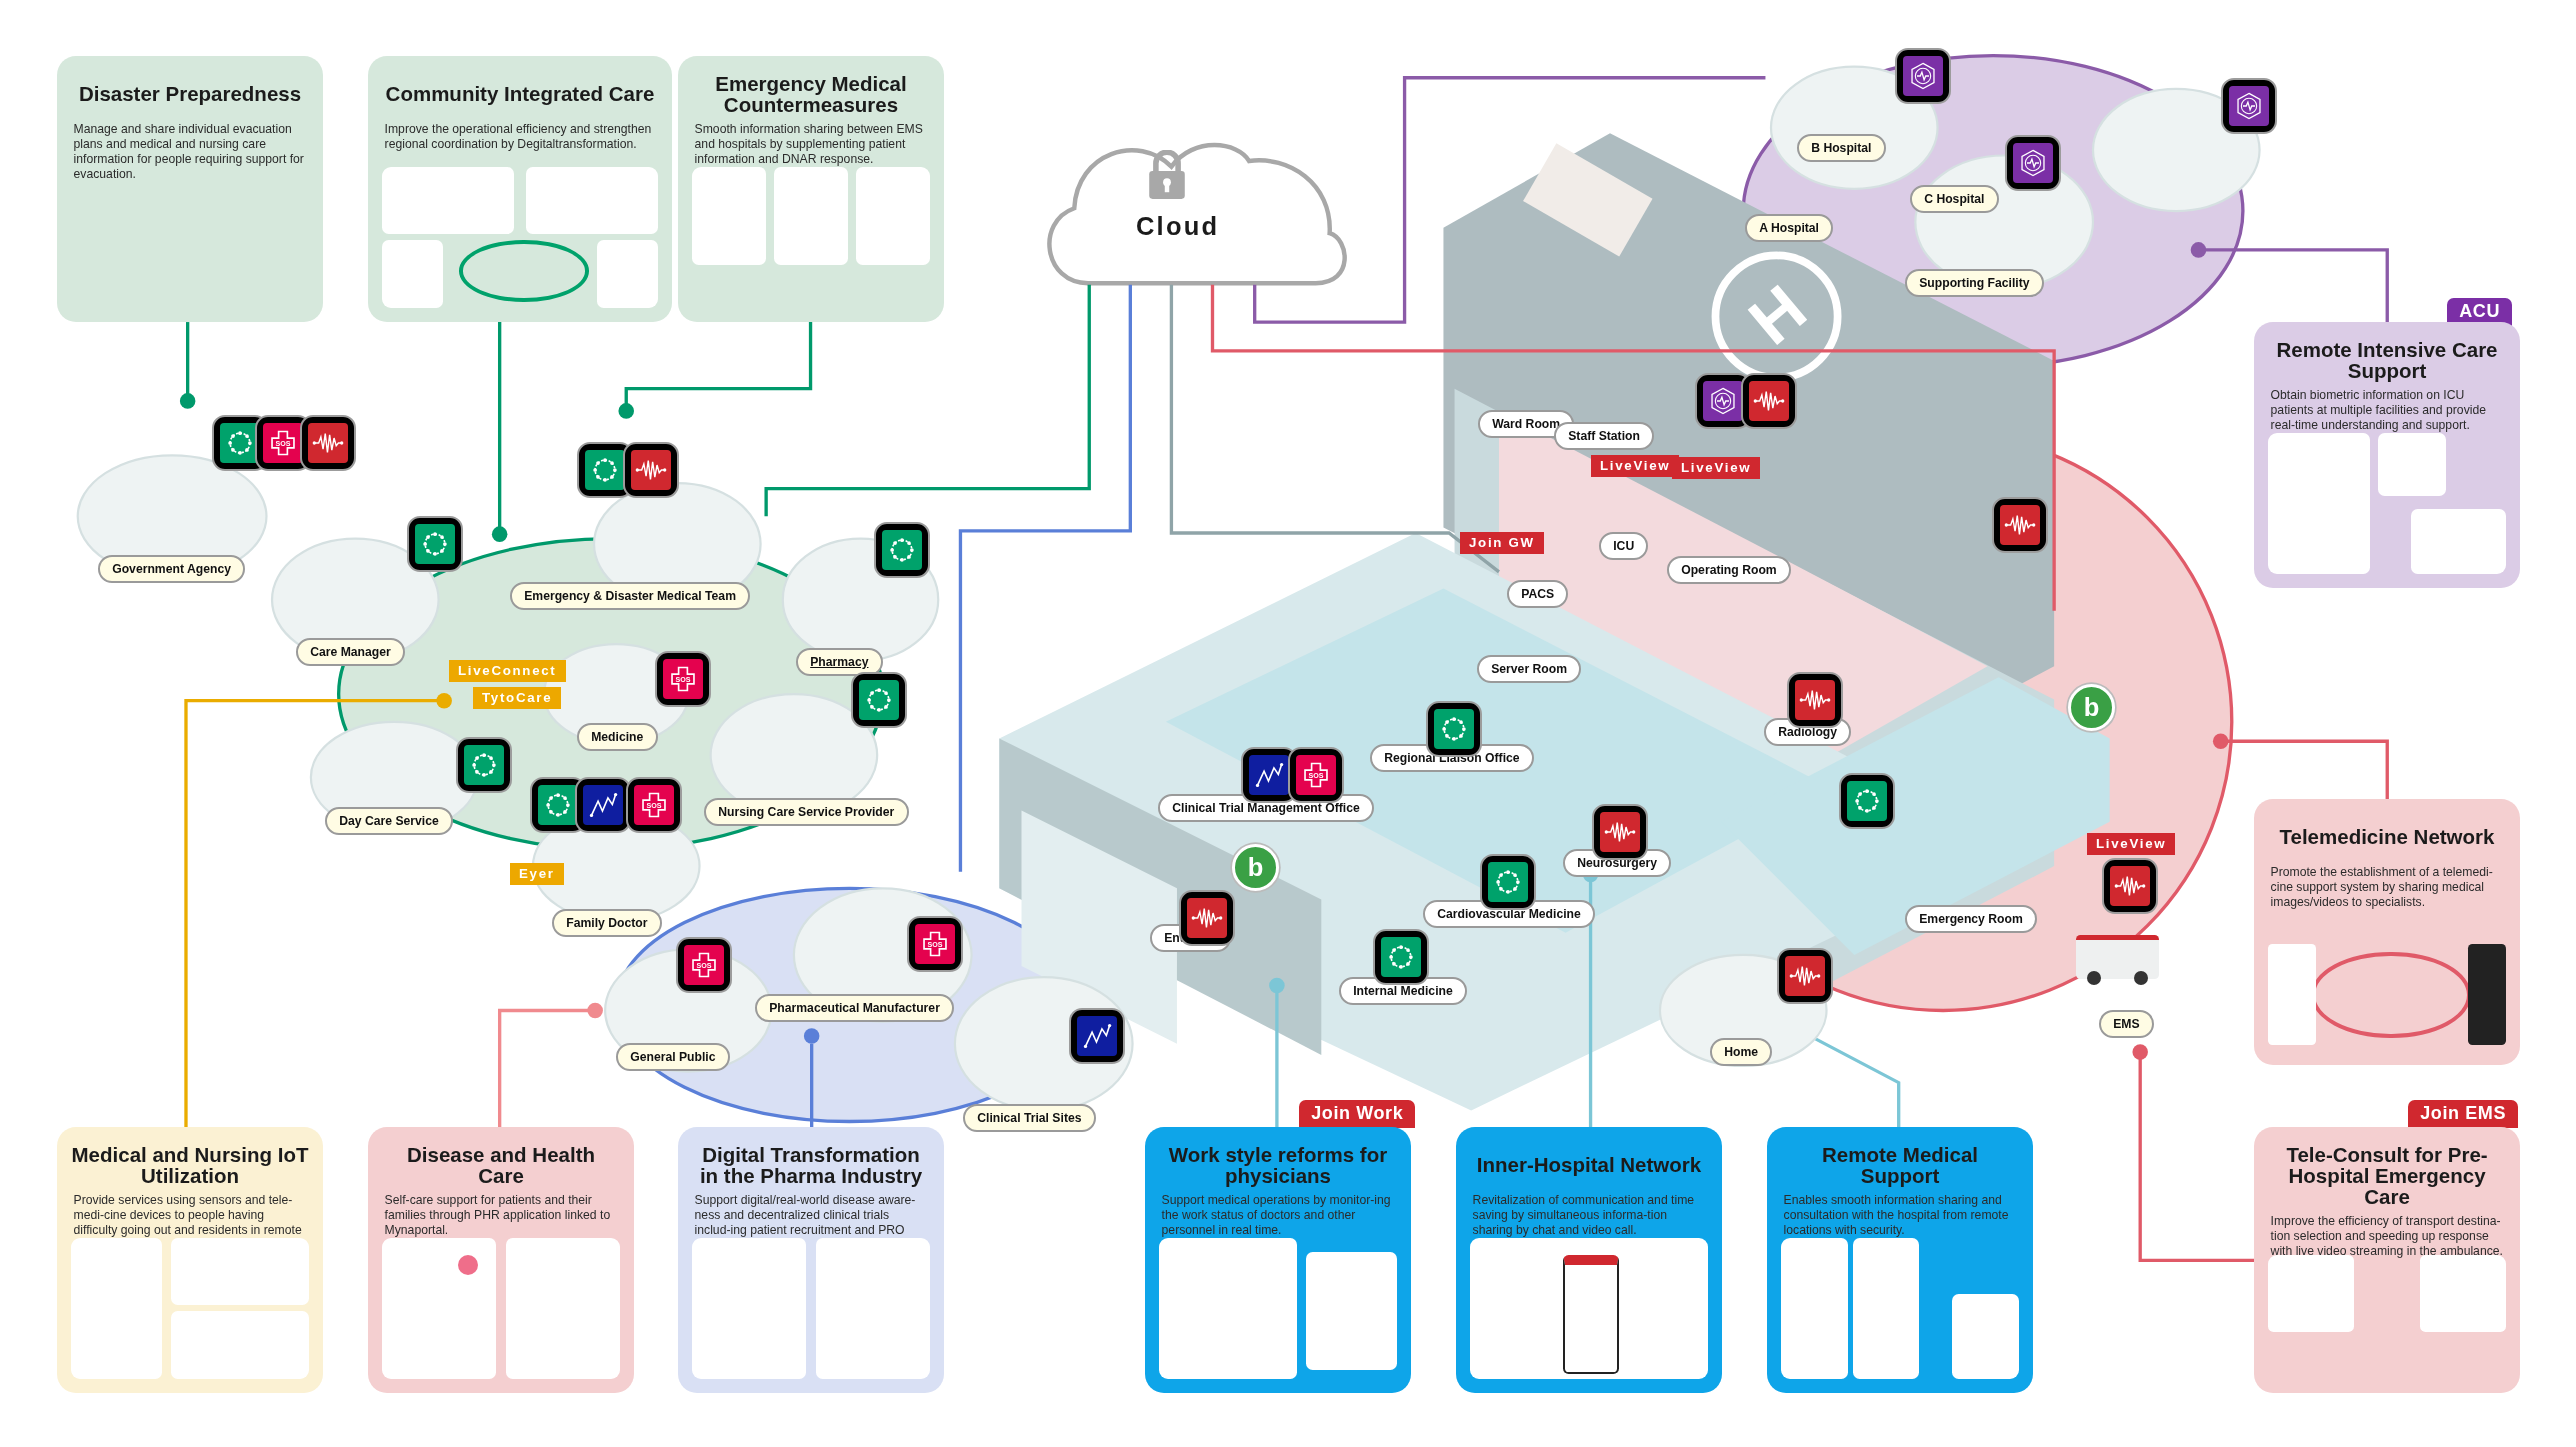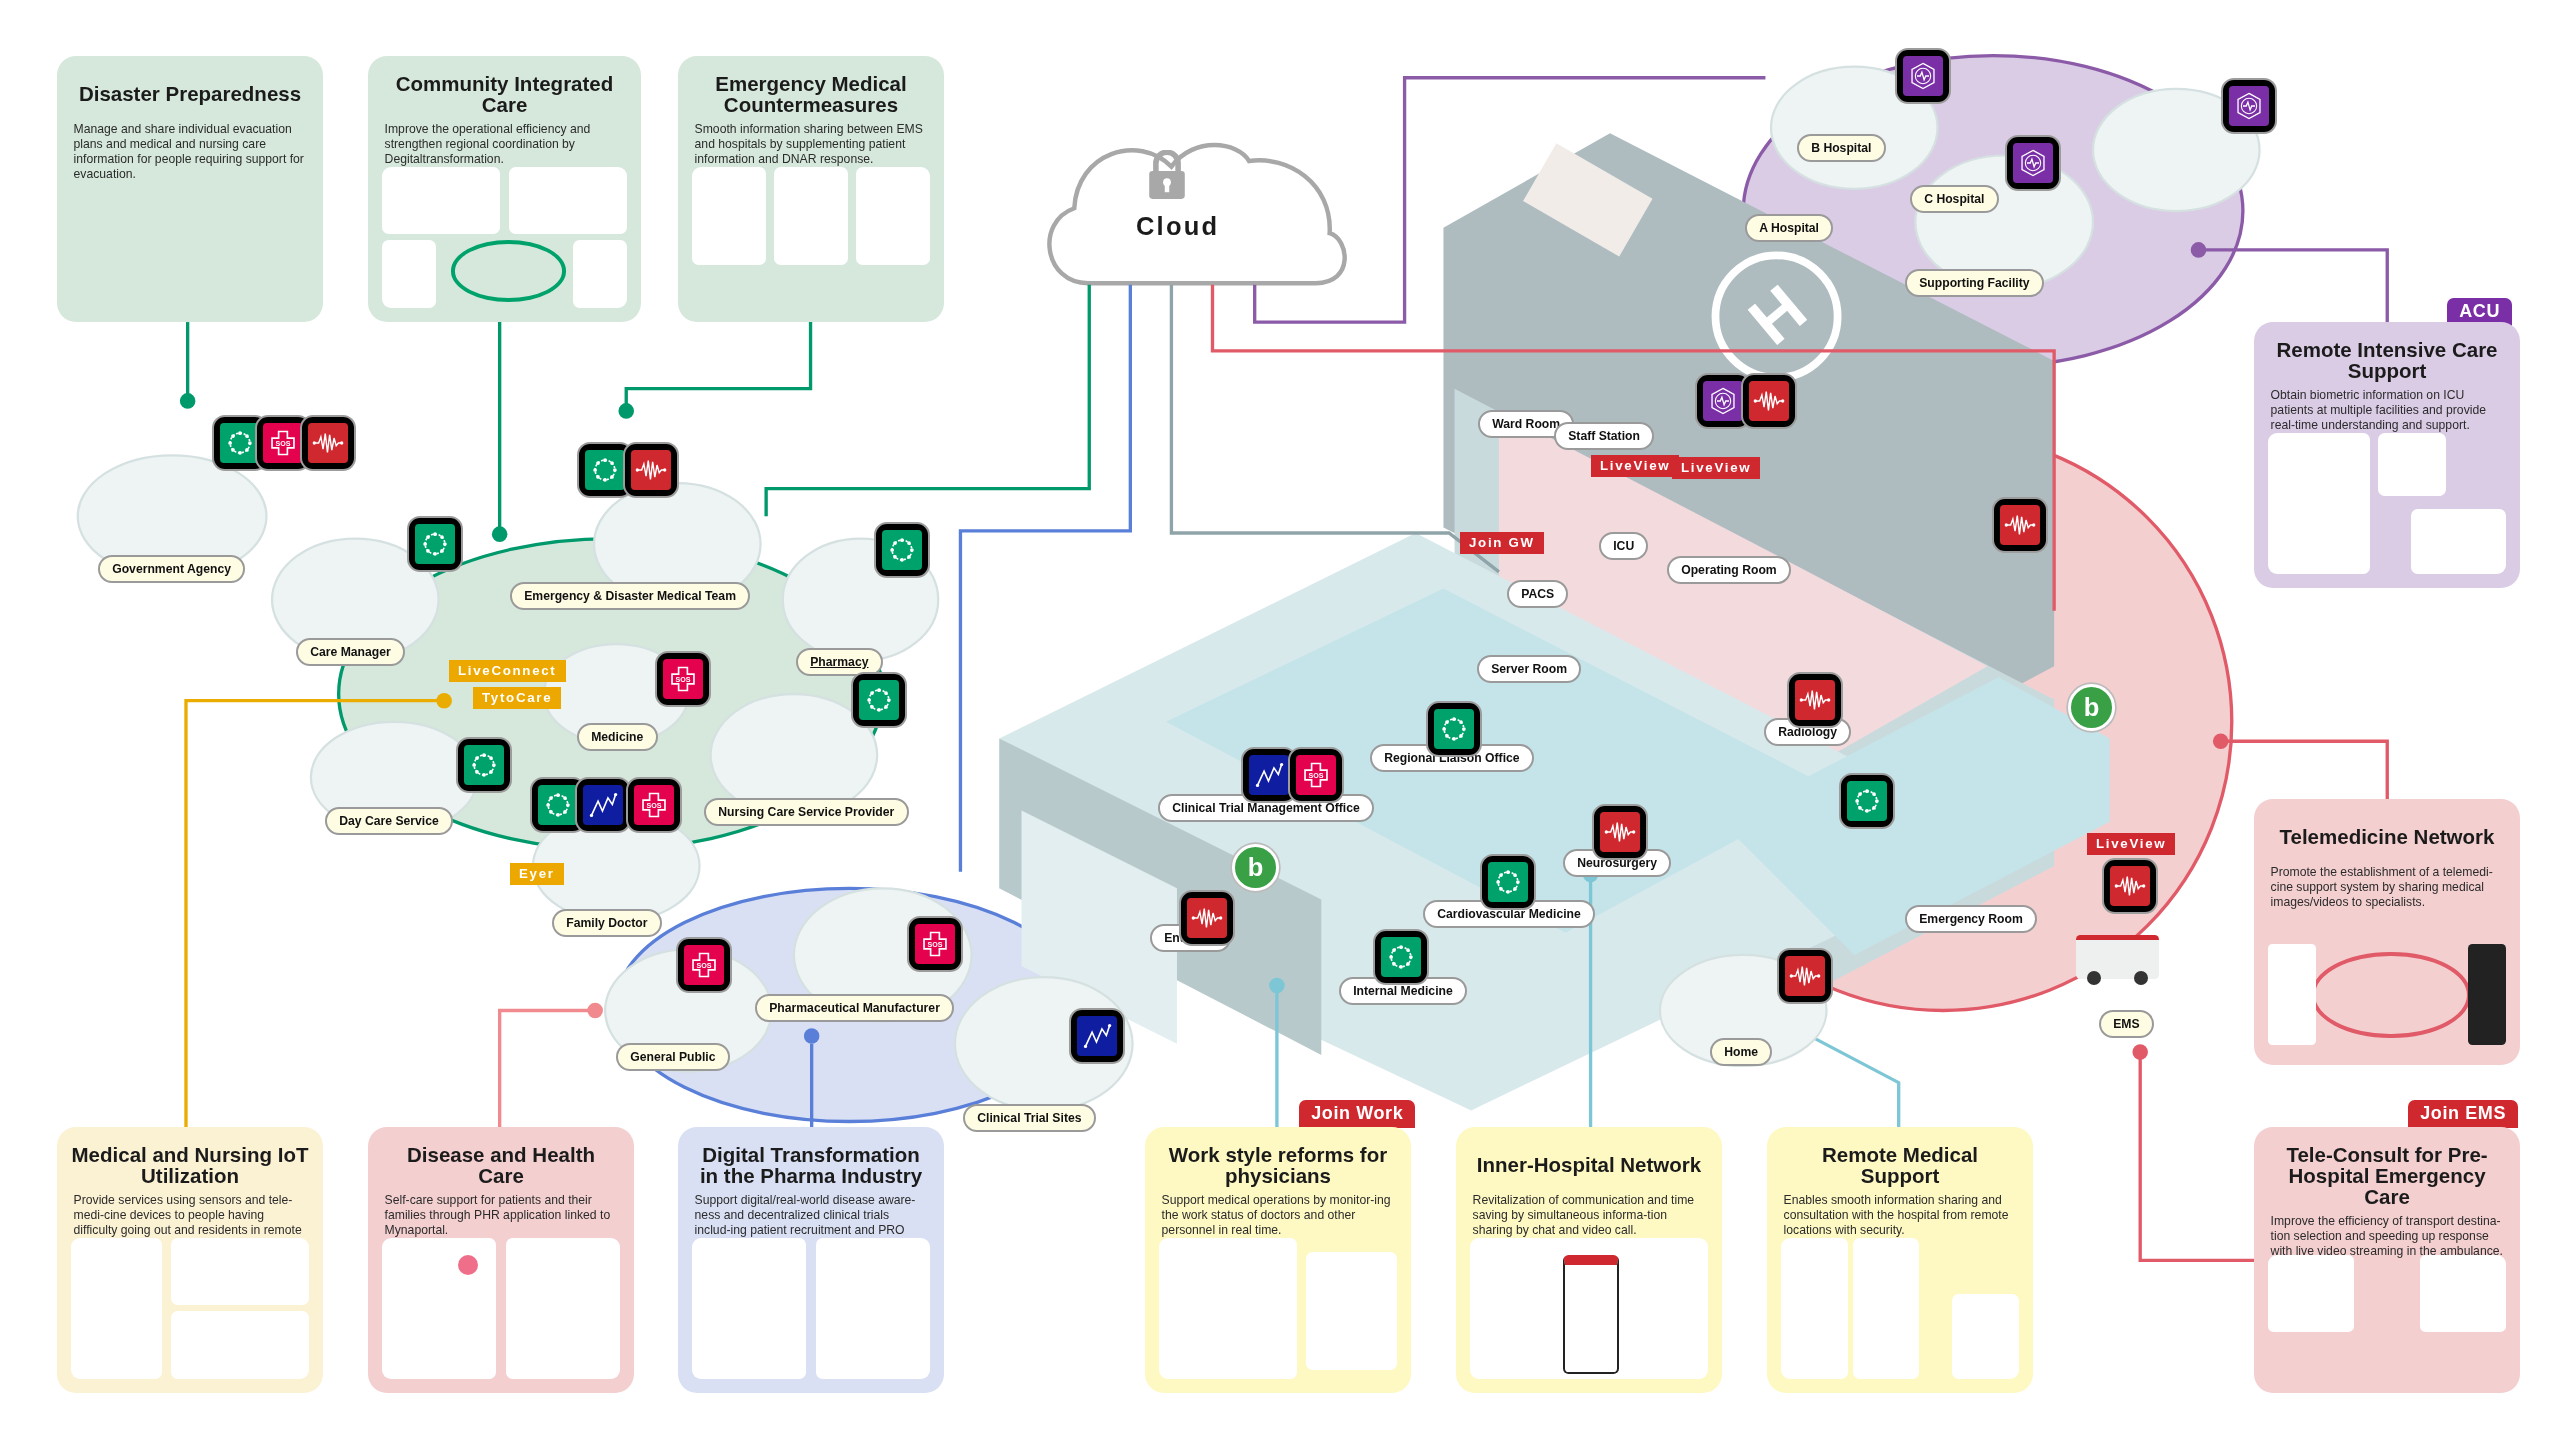--- a/index.html
+++ b/index.html
@@ -8,21 +8,21 @@
   #scene{position:absolute;left:0;top:0;width:2576px;height:1448px;}
   
   .card{position:absolute;border-radius:19px;box-sizing:border-box;padding:16.7px 14.4px 13.3px 14.4px;}
   .card .title{font-weight:bold;font-size:20.5px;line-height:21px;text-align:center;color:#1b1b1b;margin:0 0 7.8px 0;min-height:42px;display:flex;align-items:center;justify-content:center;}
   .card .desc{font-size:12.2px;line-height:15px;color:#2b2b2b;margin:0 2.2px 9px 2.2px;}
   .card .illus{position:absolute;left:14.4px;right:14.4px;bottom:14.4px;border-radius:9px;overflow:hidden;}
   .green{background:#d6e8dc;}
   .yellow{background:#fbf1d3;}
   .pink{background:#f4cfd0;}
   .blue{background:#d9e0f4;}
-  .teal{background:#fef9c3;}
+  .teal{background:#0ea5e9;}
   .purple{background:#dbcce6;}
   .tag{position:absolute;color:#fff;font-weight:bold;font-size:18px;letter-spacing:0.6px;padding:3.3px 12.2px;border-radius:6.7px 6.7px 0 0;}
   .tag.red{background:#d0282f;}
   .tag.violet{background:#7b2fa6;}
   
   .pill{position:absolute;background:#fffce4;border:2.8px solid #9a9a9a;border-radius:22px;padding:5px 12.2px;font-size:12.2px;font-weight:bold;white-space:nowrap;color:#111;}
   .pill.white{background:#ffffff;}
   
   .app{position:absolute;width:40px;height:40px;border:2.2px solid #9c9c9c;border-radius:13px;background:#000000;padding:6px;box-sizing:content-box;}
   .app .face{width:100%;height:100%;border-radius:3.9px;display:flex;align-items:center;justify-content:center;}
@@ -121,21 +121,21 @@
       <rect x="32" y="60" width="8" height="16" fill="#fff"></rect>
   </svg>
   <span class="cloud-label" style="left:103px;top:79px;">Cloud</span>
 </div>
 
 <div class="card green" style="left:57px;top:56px;width:266px;height:266px;">
   <div class="title">Disaster Preparedness</div>
   <div class="desc">Manage and share individual evacuation plans and medical and nursing care information for people requiring support for evacuation.</div>
 </div>
 
-<div class="card green" style="left:368px;top:56px;width:273px;height:266px;">
+<div class="card green" style="left:368px;top:56px;width:304px;height:266px;">
   <div class="title">Community Integrated Care</div>
   <div class="desc">Improve the operational efficiency and strengthen regional coordination by Degitaltransformation.</div>
   <div class="illus" style="top:111px;">
     <div class="abs" style="left:0;top:0;width:48%;height:48%;background:#fff;border-radius:6.7px;"></div>
     <div class="abs" style="right:0;top:0;width:48%;height:48%;background:#fff;border-radius:6.7px;"></div>
     <div class="abs" style="left:0;bottom:0;width:22%;height:48%;background:#fff;border-radius:6.7px;"></div>
     <div class="abs" style="right:0;bottom:0;width:22%;height:48%;background:#fff;border-radius:6.7px;"></div>
     <div class="abs" style="left:28%;top:52%;width:44%;height:38%;border:4.4px solid #00a26b;border-radius:50%;"></div>
   </div>
 </div>

